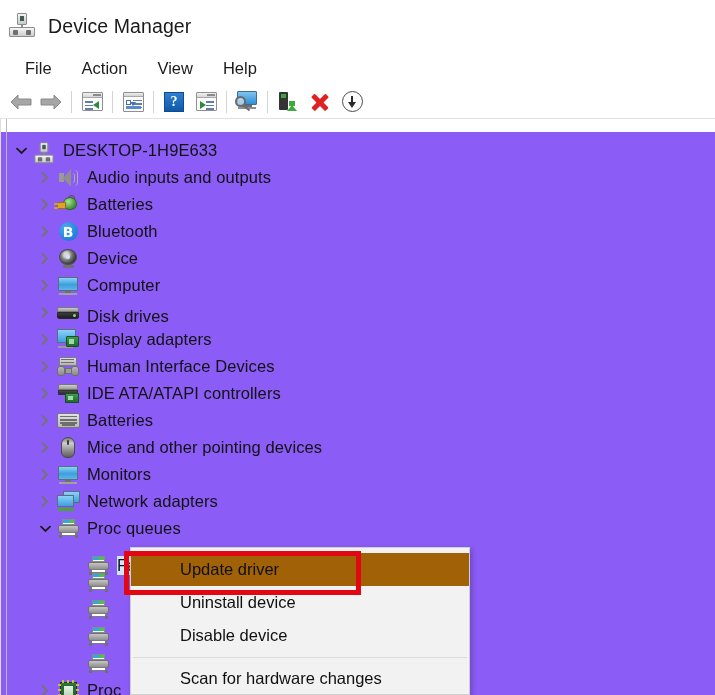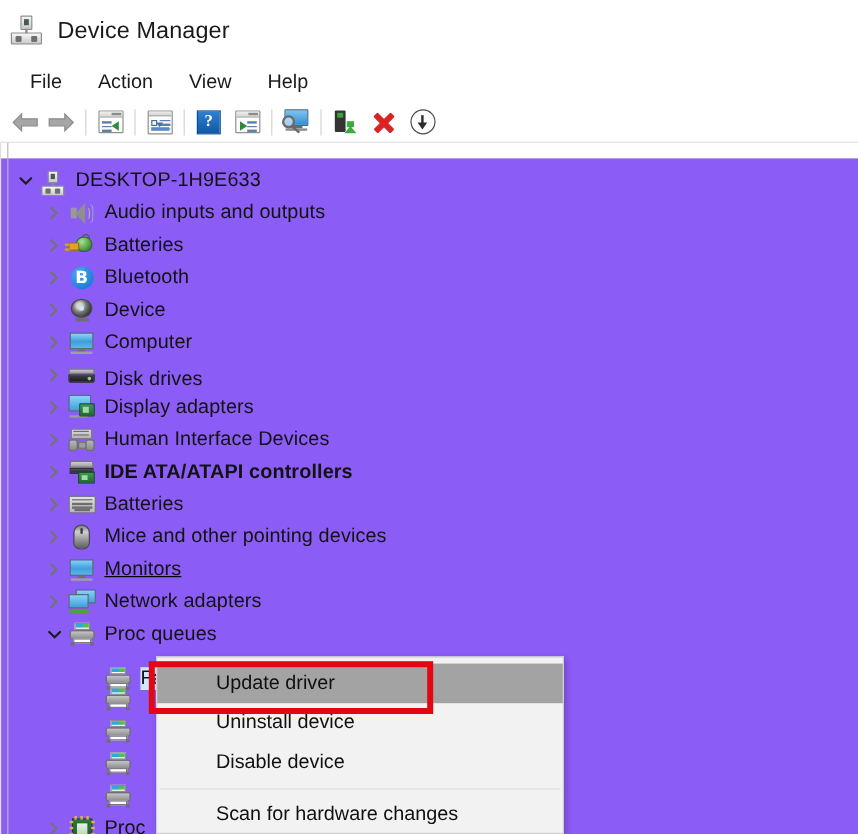--- a/index.html
+++ b/index.html
@@ -859,21 +859,21 @@
               <s></s>
             </span>
             <span class="stick l"></span>
             <span class="stick r"></span>
             <span class="mid"></span>
           </span>
       </span>
       <span class="lbl">Human Interface Devices</span>
     </div>
 
-    <div class="row" style="top:248px;left:34px;font-weight:bold;">
+    <div class="row" style="top:248px;left:34px;">
       <span class="chev">
         <svg class="cv" width="8" height="11" viewBox="0 0 8 11">
             <path d="M1.6 1 L6 5.5 L1.6 10" fill="none" stroke="#737373" stroke-width="1.8" stroke-linecap="round"></path>
           </svg>
       </span>
       <span class="ico">
         <span class="i-ide">
             <span class="lid"></span>
             <span class="body"></span>
             <span class="card">
@@ -911,21 +911,21 @@
       </span>
       <span class="ico">
         <span class="i-mouse">
             <span class="sh"></span>
             <span class="wheel"></span>
           </span>
       </span>
       <span class="lbl">Mice and other pointing devices</span>
     </div>
 
-    <div class="row" style="top:329px;left:34px;text-decoration:underline;">
+    <div class="row" style="top:329px;left:34px;">
       <span class="chev">
         <svg class="cv" width="8" height="11" viewBox="0 0 8 11">
             <path d="M1.6 1 L6 5.5 L1.6 10" fill="none" stroke="#737373" stroke-width="1.8" stroke-linecap="round"></path>
           </svg>
       </span>
       <span class="ico">
         <span class="i-monitor">
             <span class="scr"></span>
             <span class="stand"></span>
             <span class="foot"></span>
@@ -1067,21 +1067,21 @@
       </span>
       <span class="lbl">Proc</span>
     </div>
 
   </div>
 
   <div id="left-border2"></div>
   <div id="left-border"></div>
 
   <div id="ctx-menu">
-    <div class="ctx-item hl" style="background: #a3a3a3;">Update driver</div>
+    <div class="ctx-item hl" style="background: #a16207;">Update driver</div>
     <div class="ctx-item">Uninstall device</div>
     <div class="ctx-item">Disable device</div>
     <div class="ctx-sep"></div>
     <div class="ctx-item">Scan for hardware changes</div>
   </div>
 
   <div id="redbox" style="border-color: rgb(227, 6, 19);"></div>
 
 </div>
 

